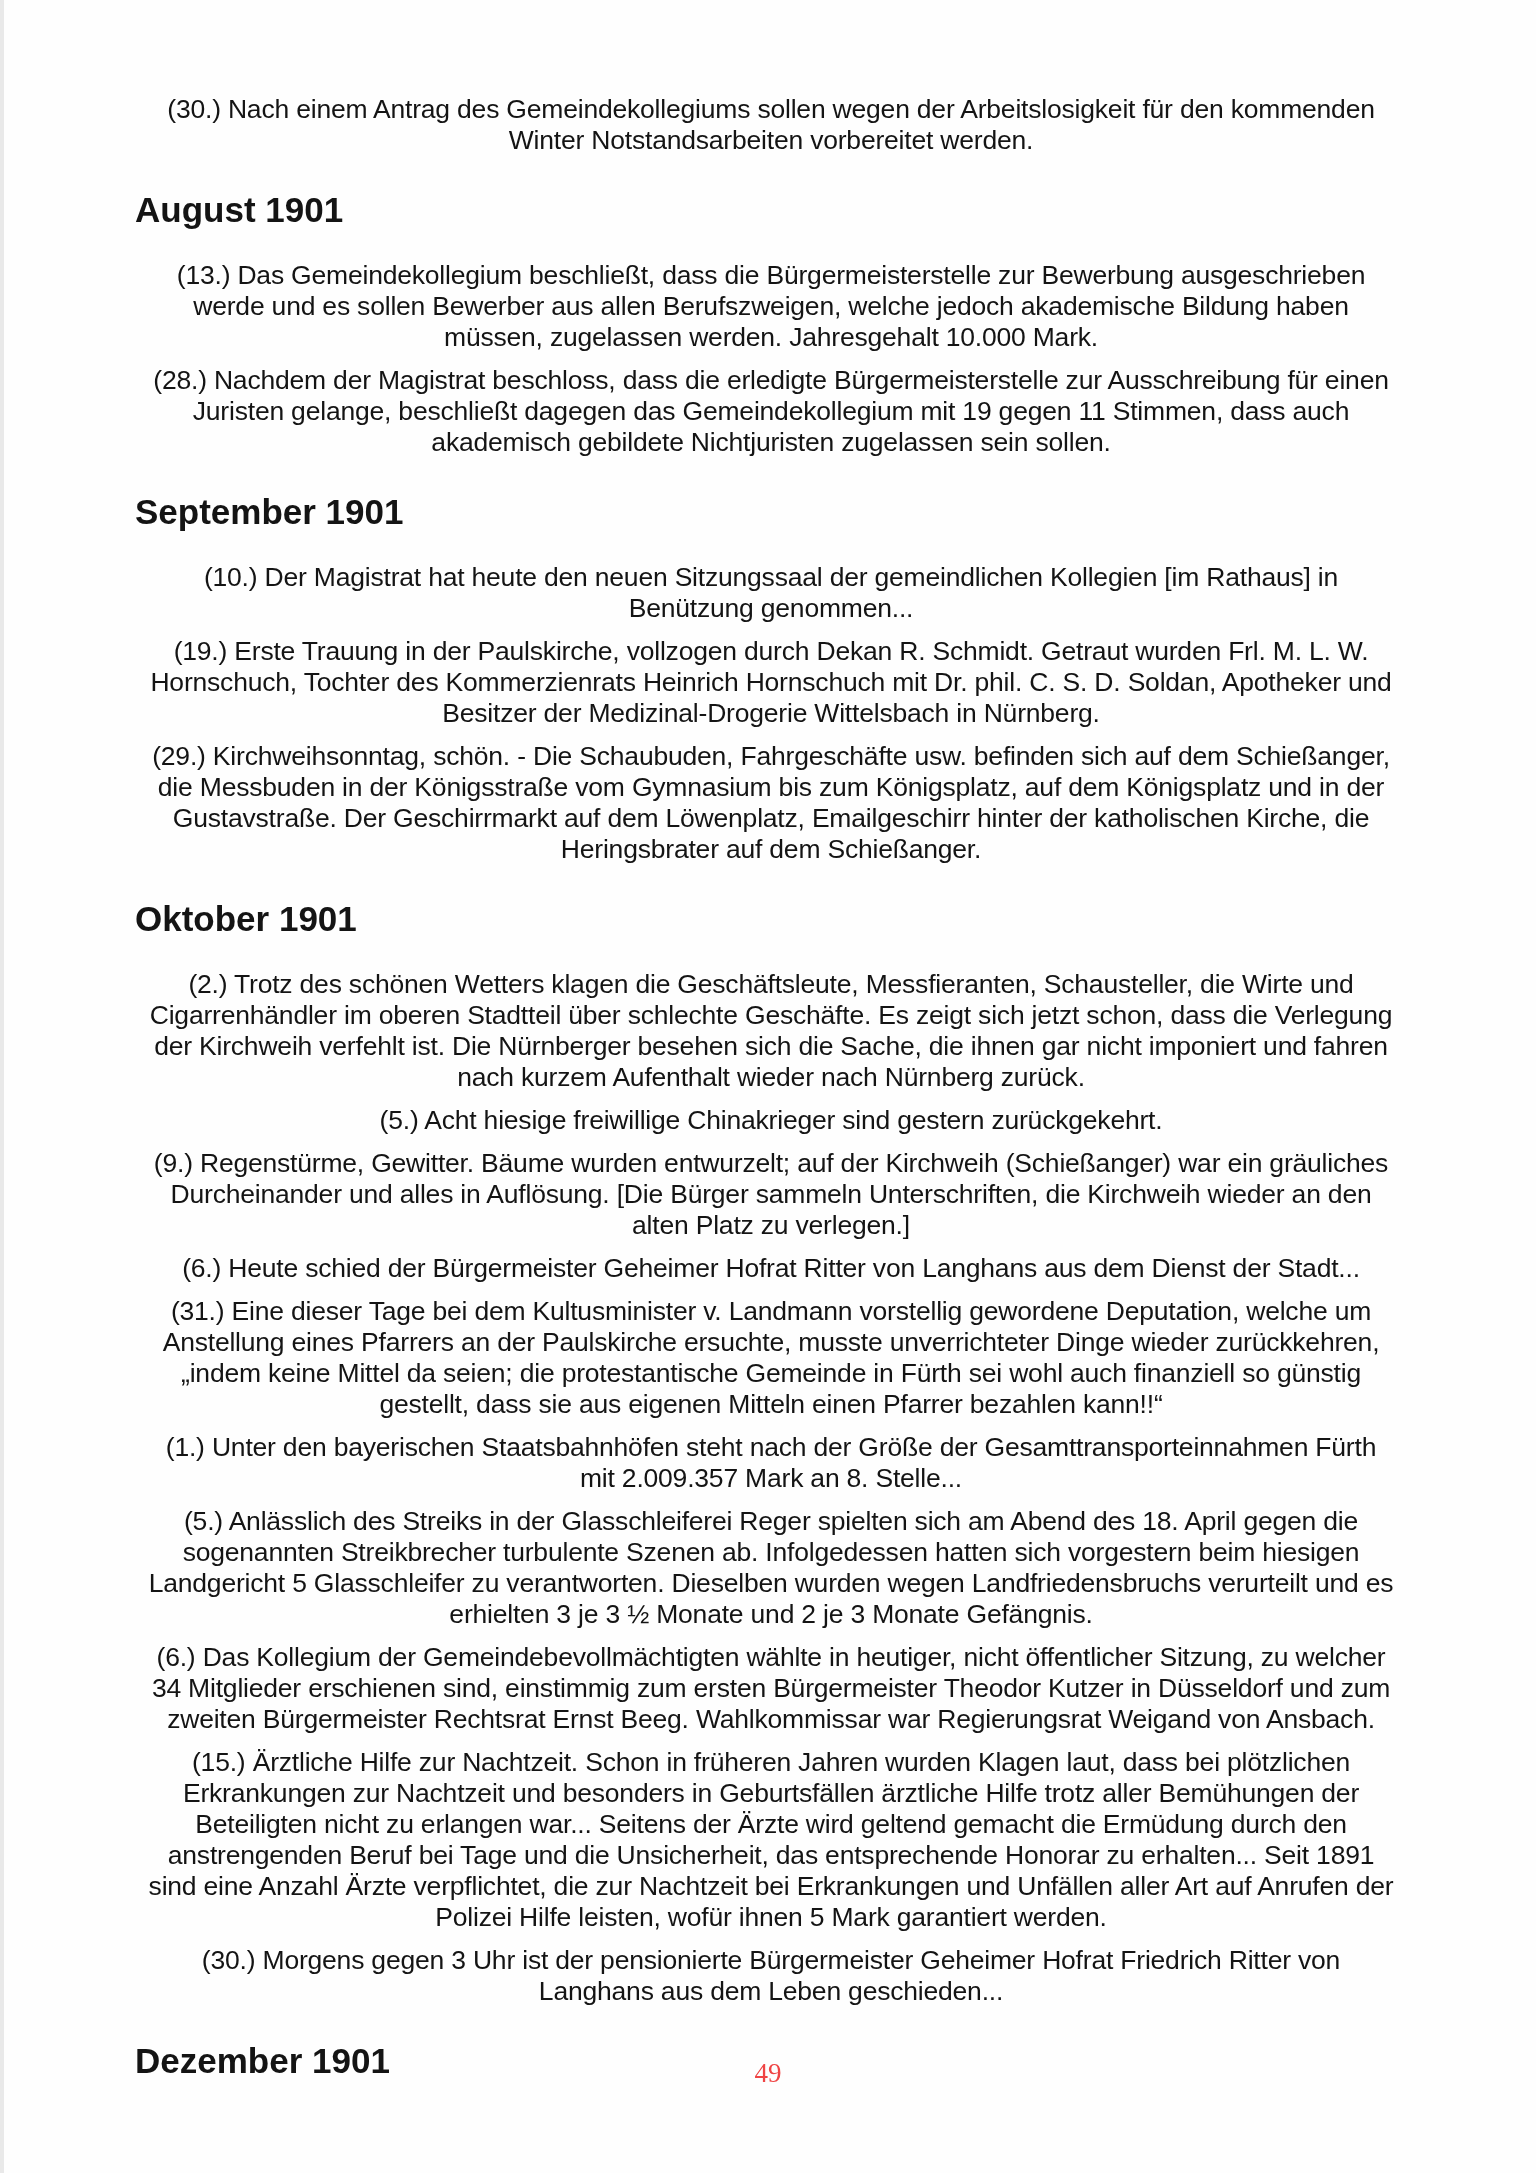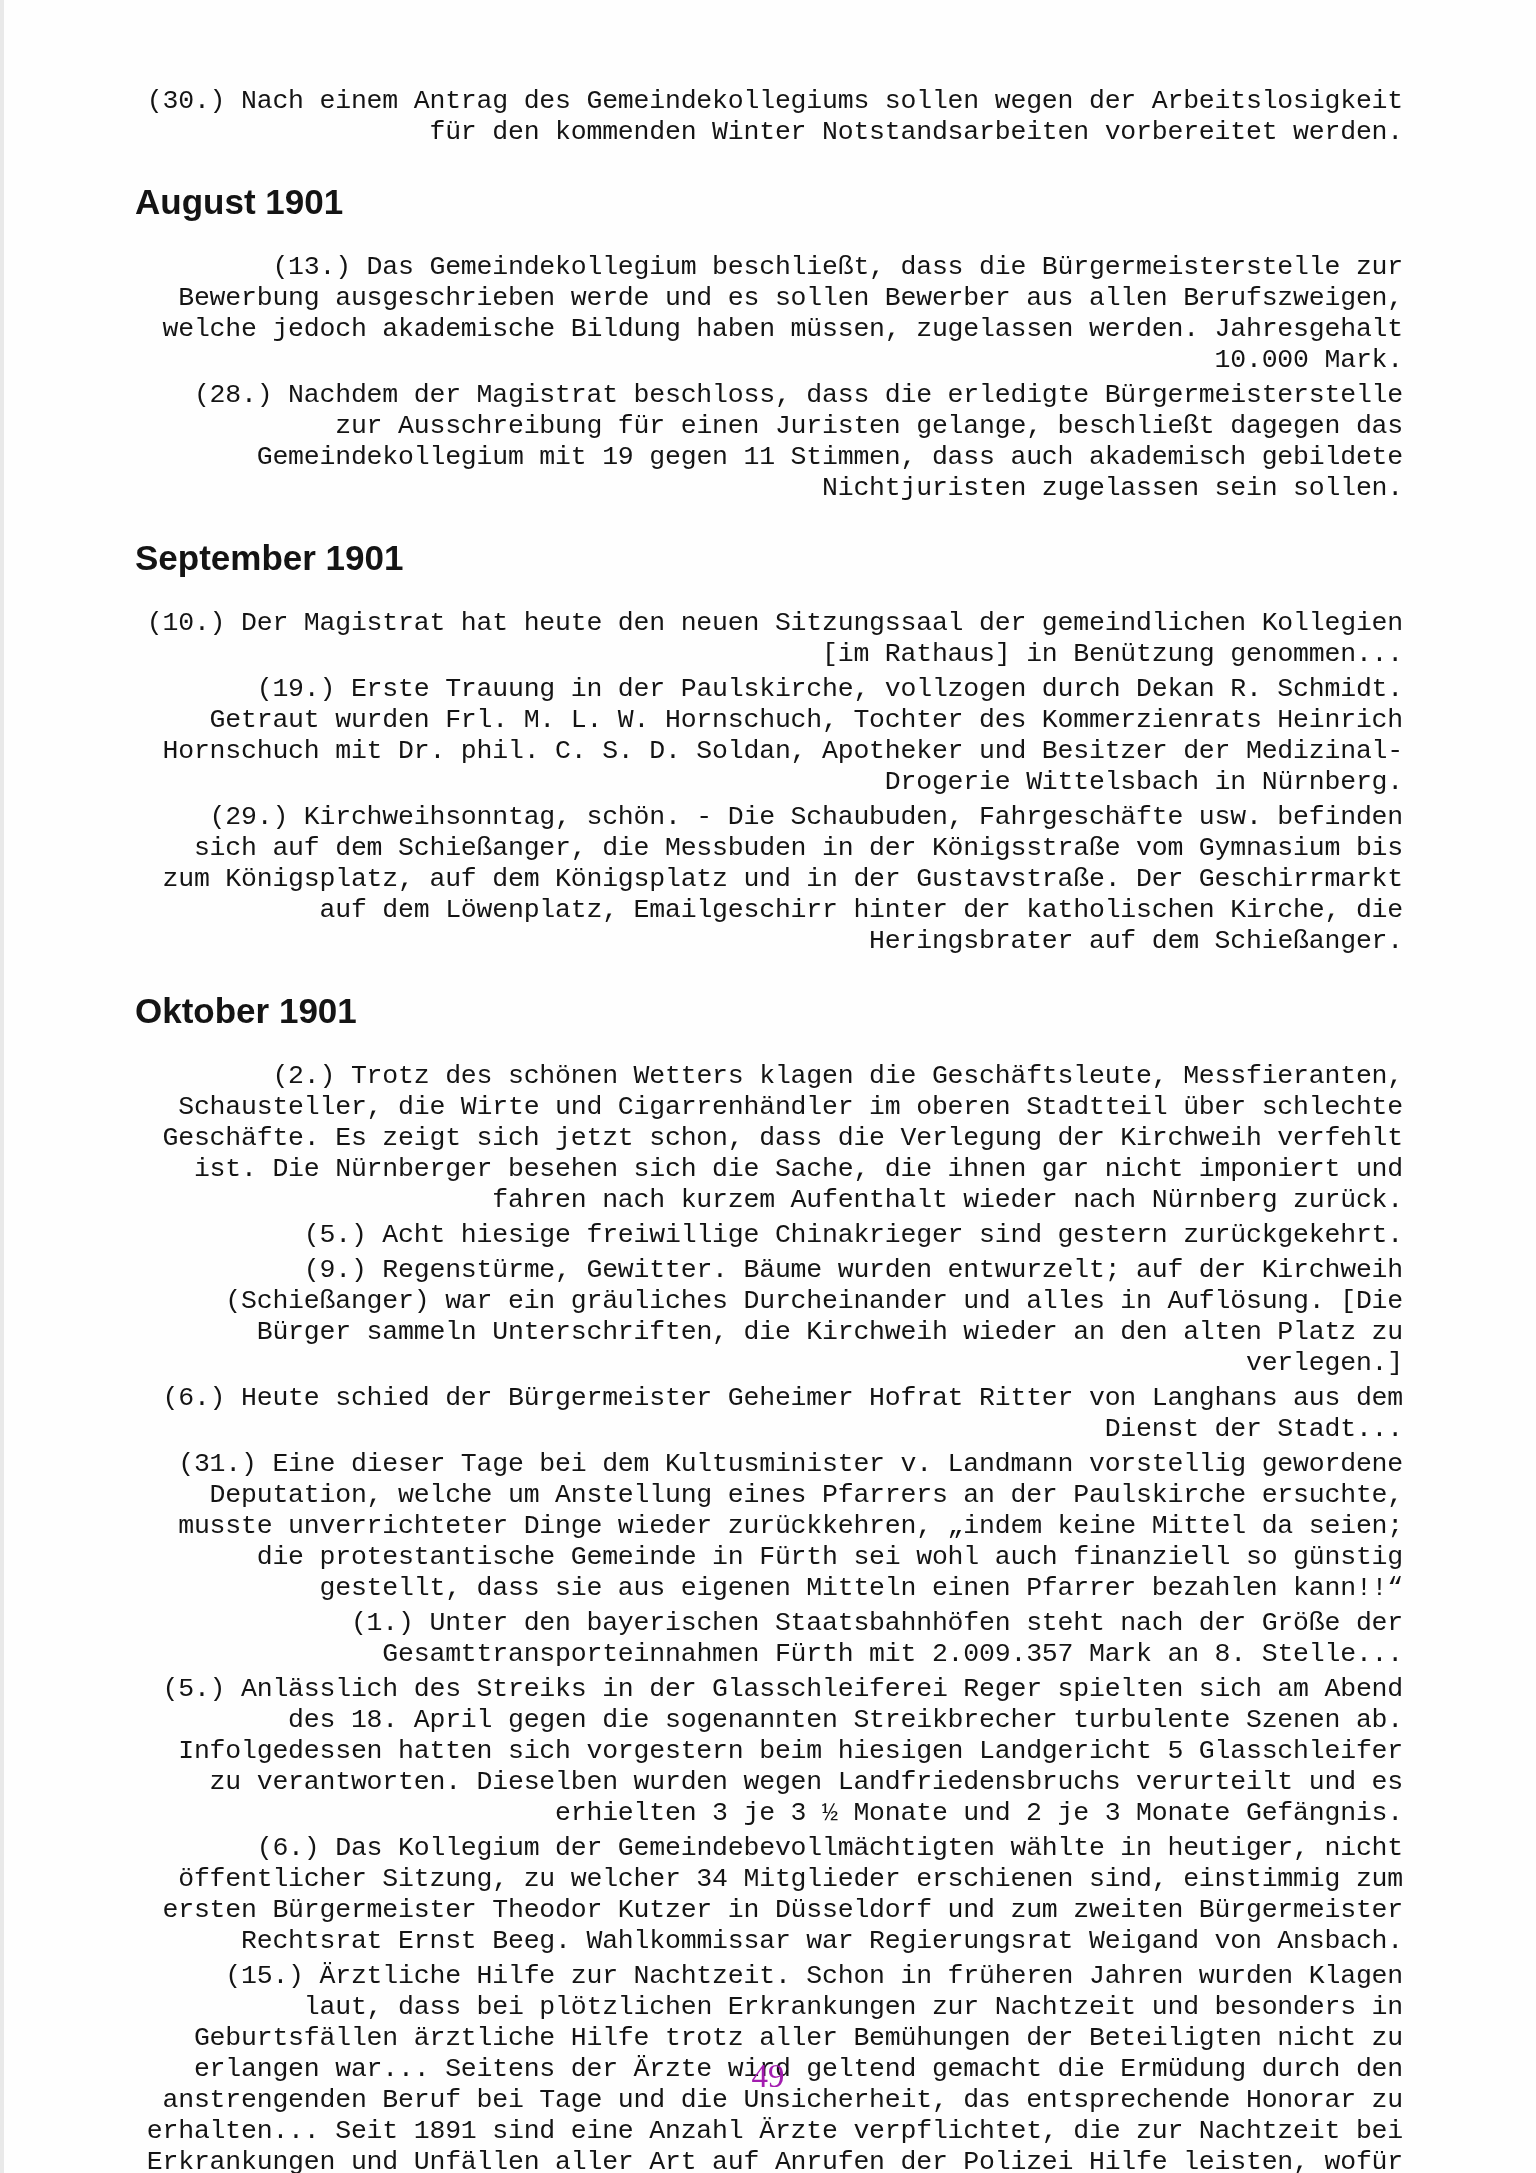--- a/index.html
+++ b/index.html
@@ -23,45 +23,44 @@
     height: 100%;
     background: #e9e9e9;
   }
   .content {
     position: absolute;
     left: 135px;
     top: 82px;
     width: 1272px;
   }
   .entry {
-    margin: 4px;
+    margin: 12px;
     font-size: 26.5px;
     line-height: 31px;
     letter-spacing: -0.2px;
-    text-align: right;
-    font-family: Liberation Mono, monospace;
+    text-align: center;
   }
   .intro {
     margin-bottom: 26px;
   }
   .heading {
     margin: 38px 0 35px 0;
     font-size: 35px;
     line-height: 31px;
     font-weight: bold;
   }
   .page-number {
     position: absolute;
     left: 0;
     right: 0;
     top: 2058px;
     text-align: center;
     font-family: "Liberation Serif", serif;
-    font-size: 33px;
-    color: #a21caf;
+    font-size: 27px;
+    color: #ef4444;
   }
 </style>
 </head>
 <body>
 
 <div class="page">
   <div class="scan-edge"></div>
 
   <div class="content">
 

